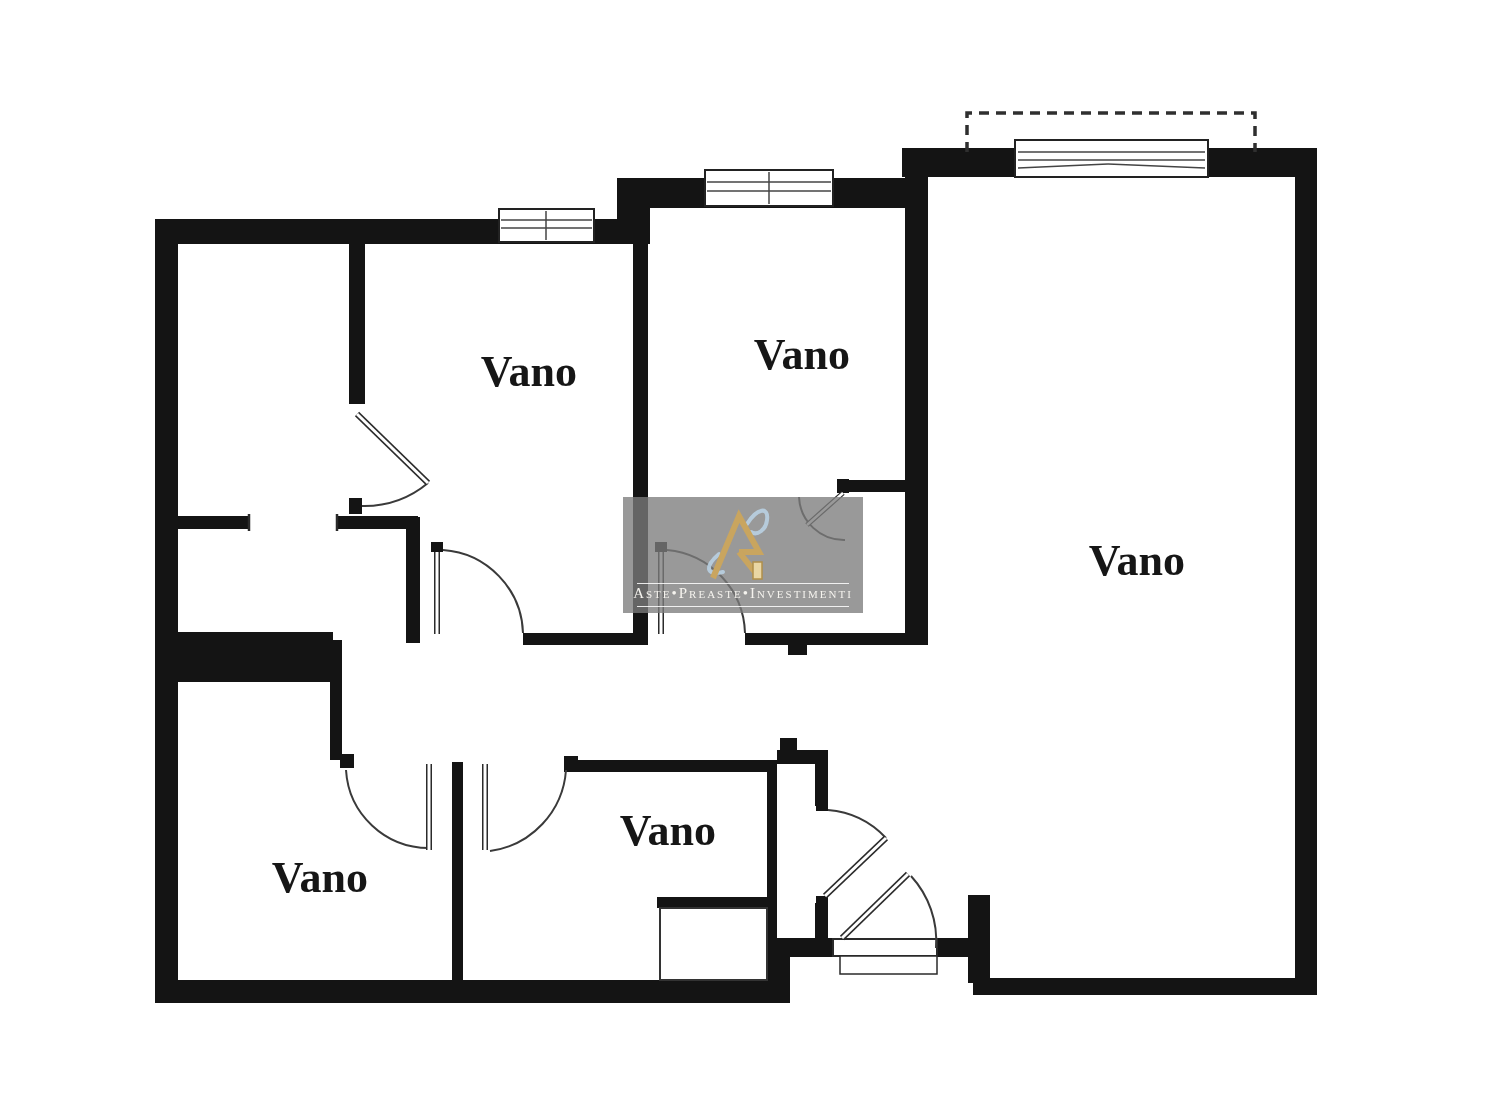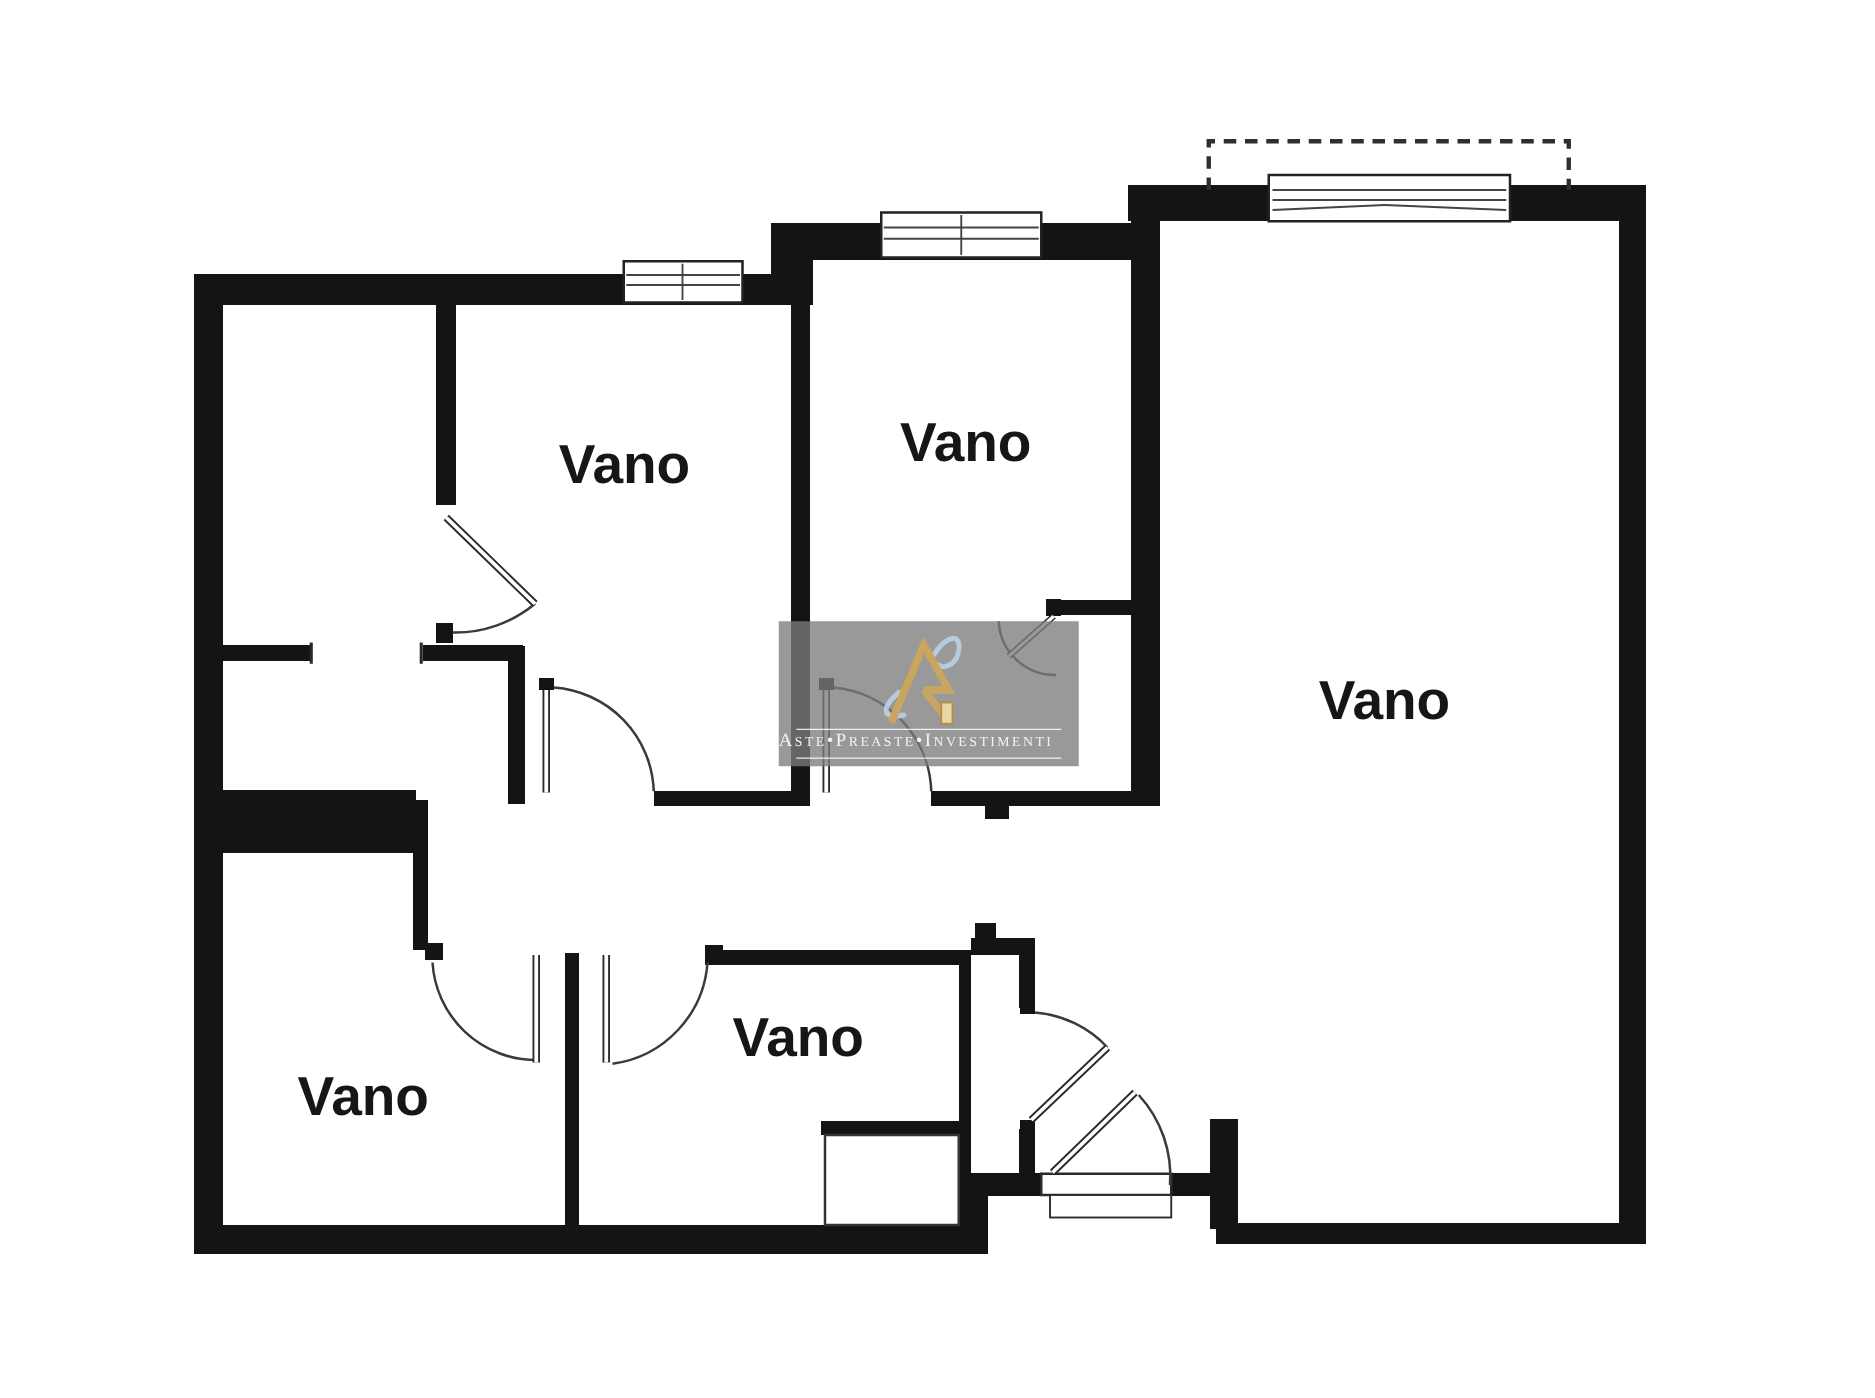--- a/index.html
+++ b/index.html
@@ -7,22 +7,22 @@
     position:relative;
     width:1500px;height:1118px;
     background:#ffffff;
     overflow:hidden;
     font-family:"DejaVu Sans", sans-serif;
   }
   .plan-svg{position:absolute;left:0;top:0;}
   .room-label{
     position:absolute;
     width:130px;
-    text-align:left;
-    font-family:Liberation Sans, sans-serif;
+    text-align:right;
+    font-family:Liberation Serif, serif;
     font-weight:700;
     font-size:44px;
     line-height:52px;
     color:#161616;
     letter-spacing:0px;
     user-select:none;
   }
   .watermark{
     position:absolute;
     left:623px;top:497px;
@@ -36,21 +36,21 @@
   }
   .wm-line{
     position:absolute;
     left:14px;width:212px;height:0;
     border-top:1.5px solid rgba(255,255,255,0.85);
   }
   .wm-line-top{top:86px;}
   .wm-line-bottom{top:109px;}
   .wm-text{
     position:absolute;
-    left:0;top:88px;width:216px;
+    left:0;top:88px;width:240px;
     text-align:center;
     font-family:"Liberation Serif", serif;
     font-variant:small-caps;
     font-size:15px;
     letter-spacing:2px;
     color:#f5f3ee;
     white-space:nowrap;
   }
 </style>
 </head>

